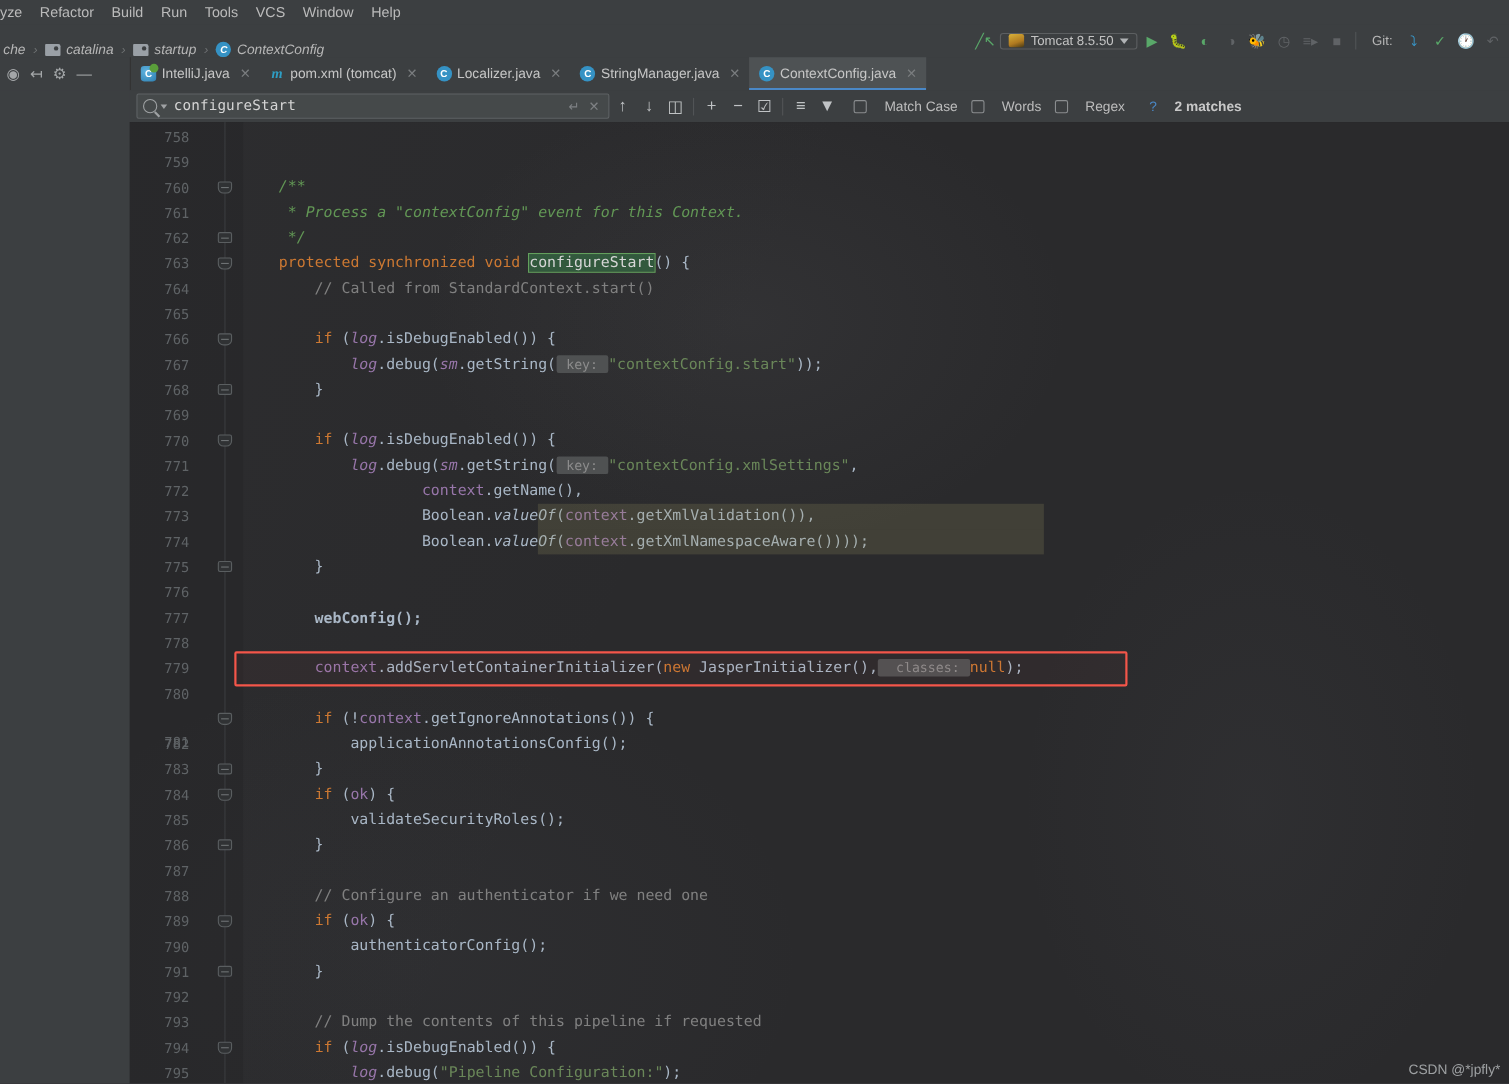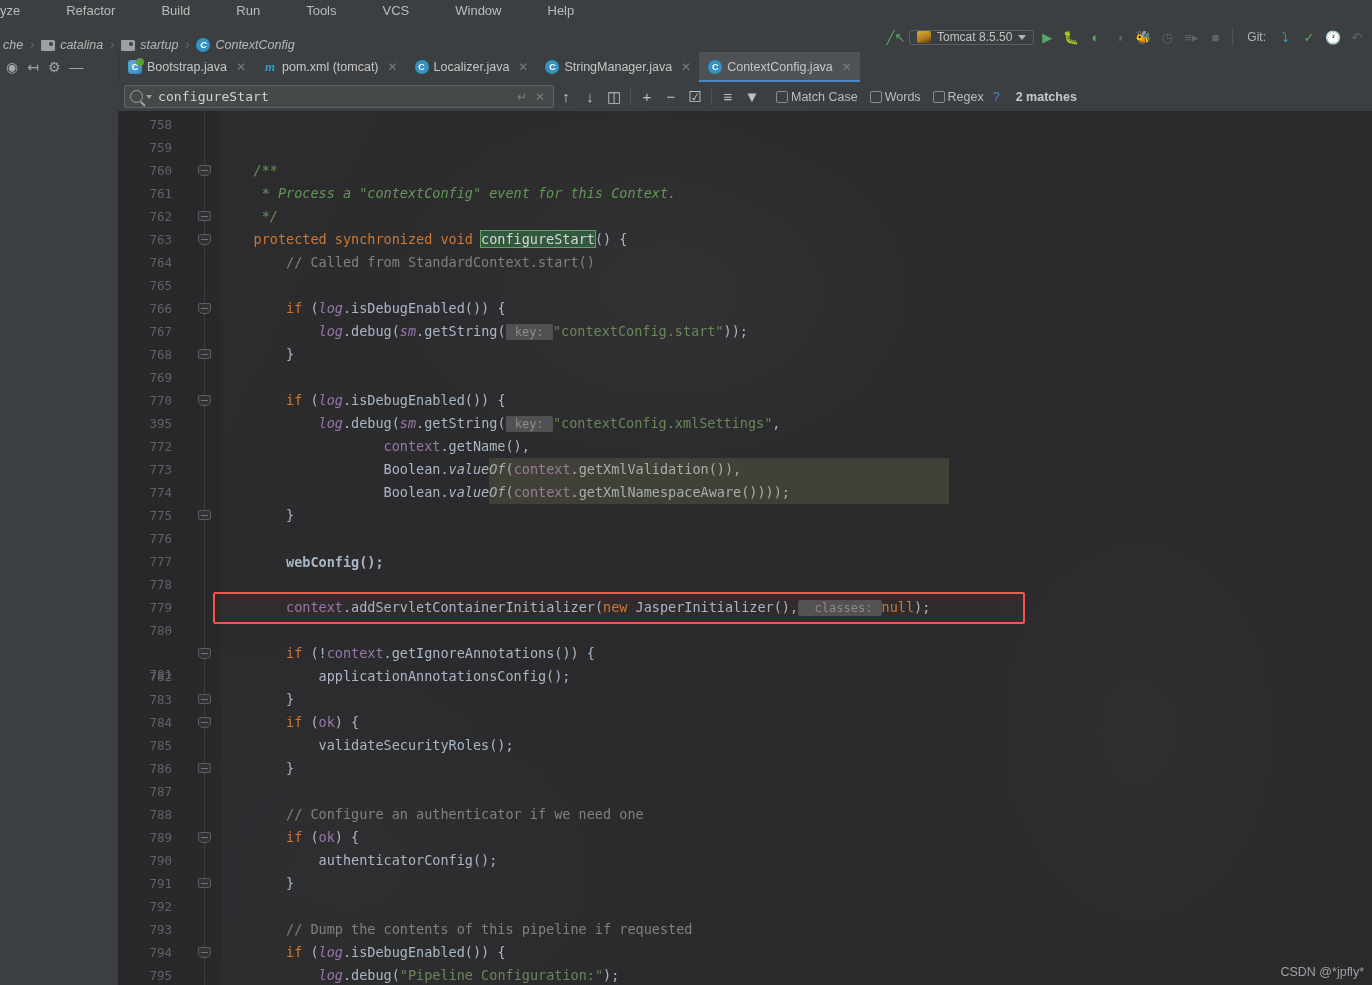--- a/index.html
+++ b/index.html
@@ -22,21 +22,21 @@
   .menubar {
     position: absolute; left: 0; top: 0;
     width: 1372px; height: 22px;
     background: #3c3f41;
     display: flex; align-items: center;
     padding-left: 0px;
     white-space: nowrap;
   }
   .menu-item {
     color: #bbbbbb; font-size: 13px;
-    padding: 0 23px; line-height: 22px;
+    padding: 0 8px; line-height: 22px;
     cursor: default;
   }
   .menu-item.clipped { padding-left: 0; }
   .win-title {
     color: #b2b2b2; font-size: 12.5px;
     margin-left: 14px;
     overflow: hidden; text-overflow: clip;
   }
 
   
@@ -178,21 +178,21 @@
     border-right:3px solid transparent;border-top:4px solid #9fa2a4;
     margin-right:6px; margin-left:1px;
   }
   .search-text {
     flex:1; color:#d4d4d4; font-size:13px;
     font-family:"DejaVu Sans Mono", monospace;
     letter-spacing:0.1px;
   }
   .sf-ico { color:#7e8184; font-size:12px; padding:0 4px; }
   .nav-ico { color:#c0c3c5; font-size:15px; width:24px; text-align:center; }
-  .chk-row { display:flex; align-items:center; gap:3px; margin-left:12px; }
+  .chk-row { display:flex; align-items:center; gap:16px; margin-left:12px; }
   .chk {
     width:12px;height:12px;border:1px solid #8a8d8f;border-radius:2px;
     background:#3c3f41;
   }
   .chk-lbl { color:#bcbcbc; font-size:12.5px; }
   .qmark { color:#4a88c7; font-size:12.5px; margin-left:6px; }
   .matches { color:#c8c8c8; font-size:12.5px; font-weight:bold; margin-left:16px; }
 
   
   .leftpanel {
@@ -362,21 +362,21 @@
   <div class="tabsrow">
     <div class="panel-tools">
       <span class="pt-ico">◉</span>
       <span class="pt-ico">↤</span>
       <span class="pt-ico">⚙</span>
       <span class="pt-ico">—</span>
     </div>
     <div class="tabs">
       <div class="tab">
         <span class="java-ico boot">C</span>
-        <span>Bootstrap.java</span>
+        <span>IntelliJ.java</span>
         <span class="x">✕</span>
       </div>
       <div class="tab">
         <span class="mvn-ico">m</span>
         <span>pom.xml (tomcat)</span>
         <span class="x">✕</span>
       </div>
       <div class="tab">
         <span class="java-ico cls">C</span>
         <span>Localizer.java</span>
@@ -442,21 +442,21 @@
           <div class="gutter-line" style="top: 71px;">761</div>
           <div class="gutter-line" style="top: 94px;">762</div>
           <div class="gutter-line" style="top: 117px;">763</div>
           <div class="gutter-line" style="top: 140px;">764</div>
           <div class="gutter-line" style="top: 163px;">765</div>
           <div class="gutter-line" style="top: 186px;">766</div>
           <div class="gutter-line" style="top: 209px;">767</div>
           <div class="gutter-line" style="top: 232px;">768</div>
           <div class="gutter-line" style="top: 255px;">769</div>
           <div class="gutter-line" style="top: 278px;">770</div>
-          <div class="gutter-line" style="top: 301px;">395</div>
+          <div class="gutter-line" style="top: 301px;">771</div>
           <div class="gutter-line" style="top: 324px;">772</div>
           <div class="gutter-line" style="top: 347px;">773</div>
           <div class="gutter-line" style="top: 370px;">774</div>
           <div class="gutter-line" style="top: 393px;">775</div>
           <div class="gutter-line" style="top: 416px;">776</div>
           <div class="gutter-line" style="top: 439px;">777</div>
           <div class="gutter-line" style="top: 462px;">778</div>
           <div class="gutter-line" style="top: 485px;">779</div>
           <div class="gutter-line" style="top: 508px;">780</div>
           <div class="gutter-line" style="top: 552px;">781</div>

